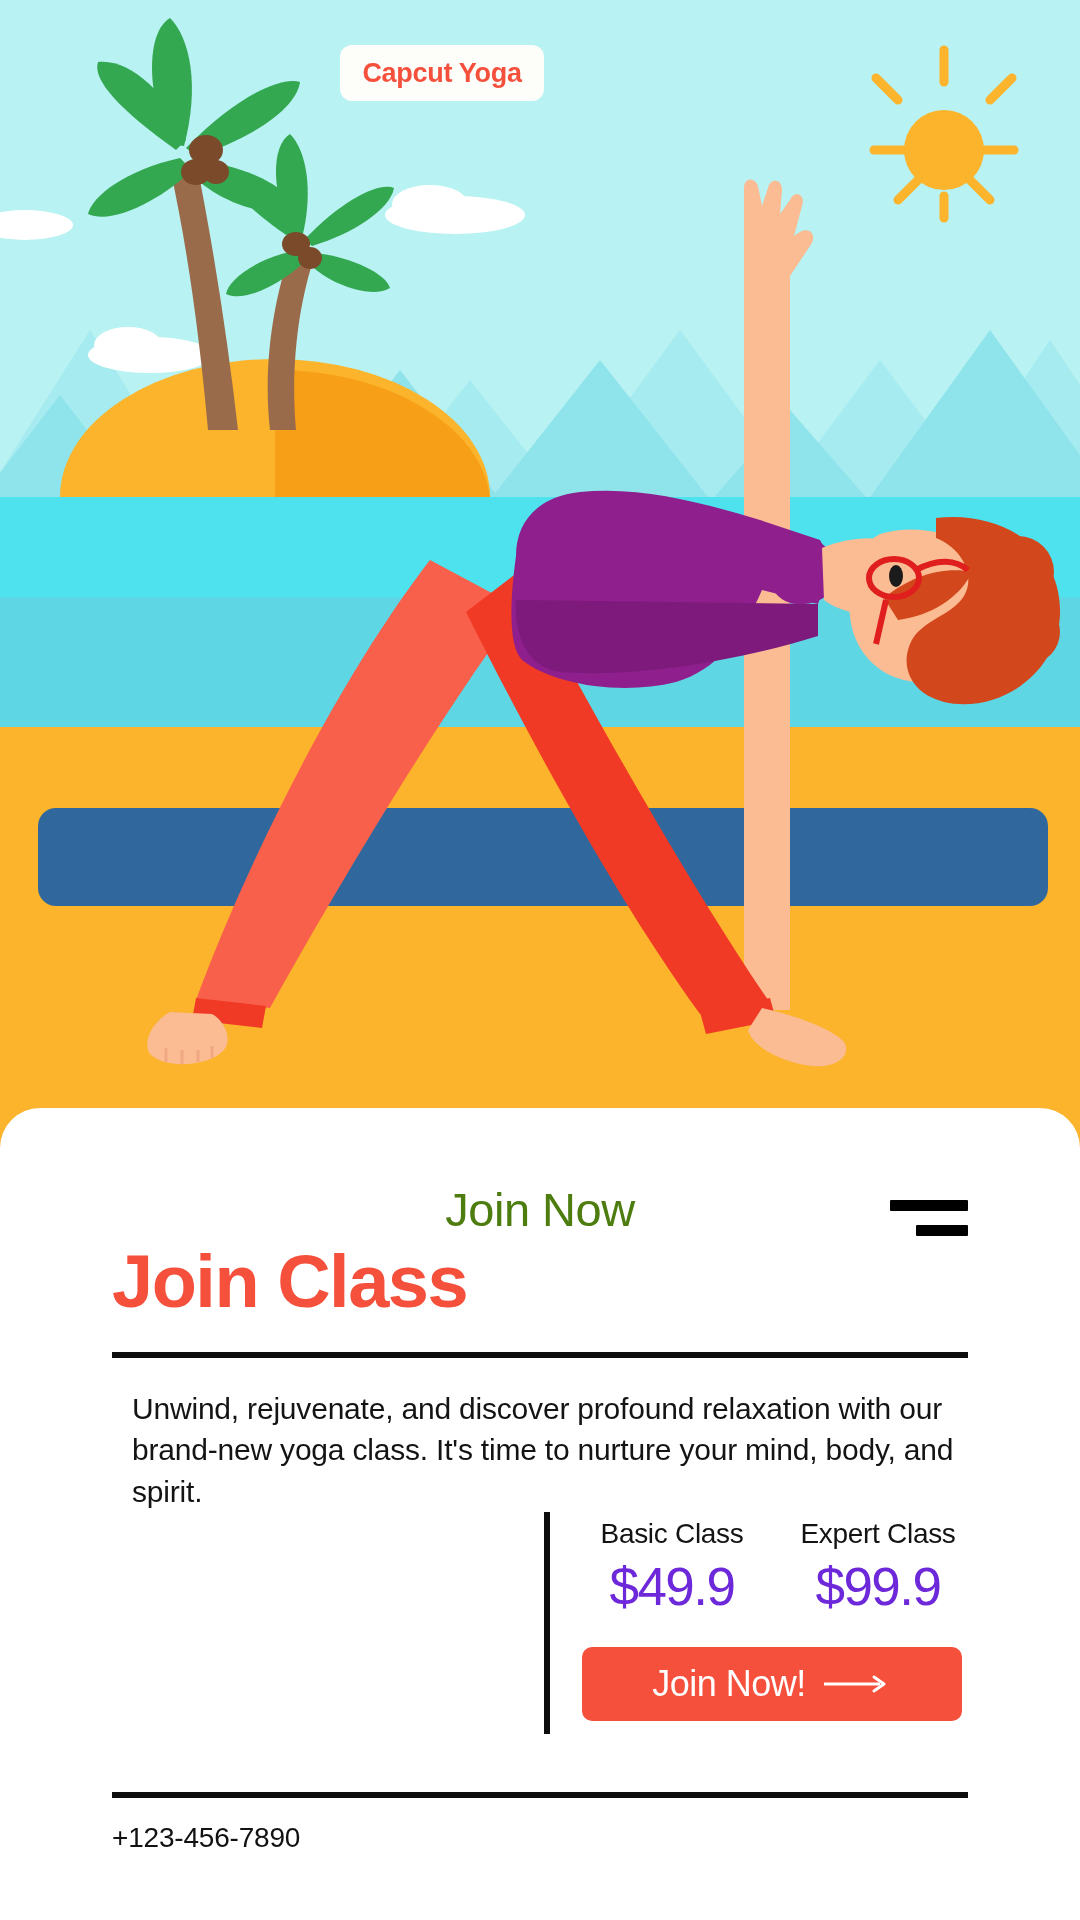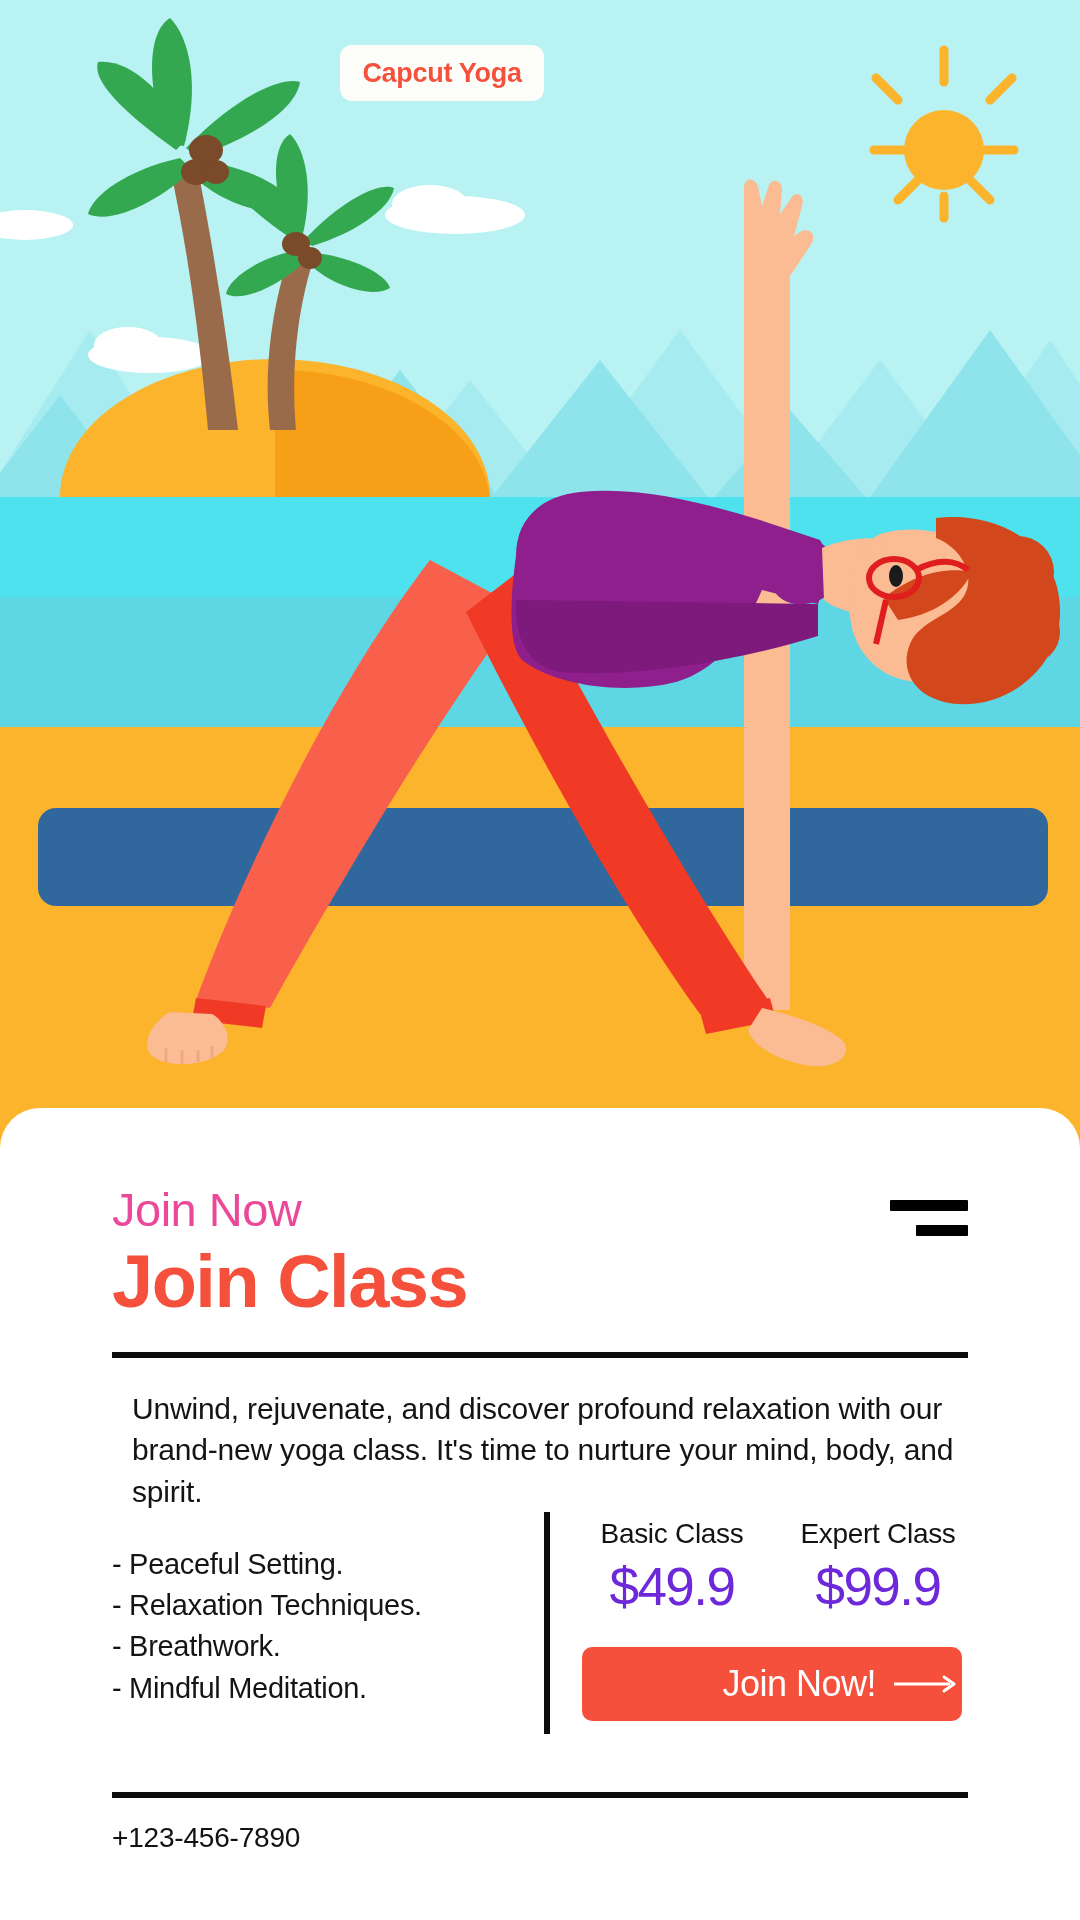--- a/index.html
+++ b/index.html
@@ -33,21 +33,21 @@
     position:absolute; left:0; top:1108px;
     width:1080px; height:812px;
     background:#ffffff;
     border-top-left-radius:40px;
     border-top-right-radius:40px;
     z-index:15;
   }
 
   
   .head-row { position:absolute; left:112px; top:78px; width:856px; height:130px; }
-  .join-now { font-size:47px; color:#ec4899; font-weight:400; letter-spacing:-0.5px; line-height:1; }
+  .join-now { font-size:47px; color:#4d7c0f; font-weight:400; letter-spacing:-0.5px; line-height:1;text-align:center; }
   .yoga-class {
     font-size:74px; color:#f5503c; font-weight:bold; letter-spacing:-1.5px;
     line-height:1; margin-top:12px;
   }
   .hamburger {
     position:absolute; right:0; top:14px; width:78px; height:44px;
     display:flex; flex-direction:column; align-items:flex-end; gap:14px;
   }
   .hamburger i { display:block; background:#000; height:11px; border-radius:1px; }
   .hamburger i.bar1 { width:78px; }
@@ -79,21 +79,21 @@
 
   .price-zone { position:absolute; left:470px; top:0; width:386px; }
   .price-row { display:flex; justify-content:space-between;align-items:flex-end; }
   .price-col { text-align:center; width:180px; }
   .price-label { font-size:28px; color:#131313; letter-spacing:-0.3px; }
   .price-value { font-size:53px; font-weight:normal; color:#6d28d9; letter-spacing:-1.5px; margin-top:6px; }
 
   .cta {
     margin-top:30px; width:380px; height:74px;
     background:#f5503c; border:none; border-radius:10px;
-    display:flex; align-items:center; justify-content:flex-end; gap:18px;
+    display:flex; align-items:center; justify-content:center; gap:18px;
     cursor:pointer;
   }
   .cta-label { color:#fff; font-size:36px; letter-spacing:-0.5px; }
   .cta-arrow { display:flex; align-items:center; }
 
   .rule-bottom {
     position:absolute; left:112px; top:1680px; width:856px; height:6px; background:#0d0d0d;
   }
   .footer {
     position:absolute; left:112px; top:1712px; width:856px;
@@ -266,26 +266,20 @@
     </div>
   </div>
 
   <div class="rule-top" style="top:1352px; z-index:30;"></div>
 
   <p class="para" style="top:1388px; z-index:30;">Unwind, rejuvenate, and discover profound relaxation with our brand-new yoga class. It's time to nurture your mind, body, and spirit.</p>
 
   <div class="cols" style="top:1518px; z-index:30;">
 
     <div style="position:absolute; left:0; top:0; width:420px;">
-      <ul class="hl-list">
-        <li>- Peaceful Setting.</li>
-        <li>- Relaxation Techniques.</li>
-        <li>- Breathwork.</li>
-        <li>- Mindful Meditation.</li>
-      </ul>
     </div>
 
     <div class="divider"></div>
 
     <div class="price-zone">
       <div class="price-row">
         <div class="price-col">
           <div class="price-label">Basic Class</div>
           <div class="price-value">$49.9</div>
         </div>

